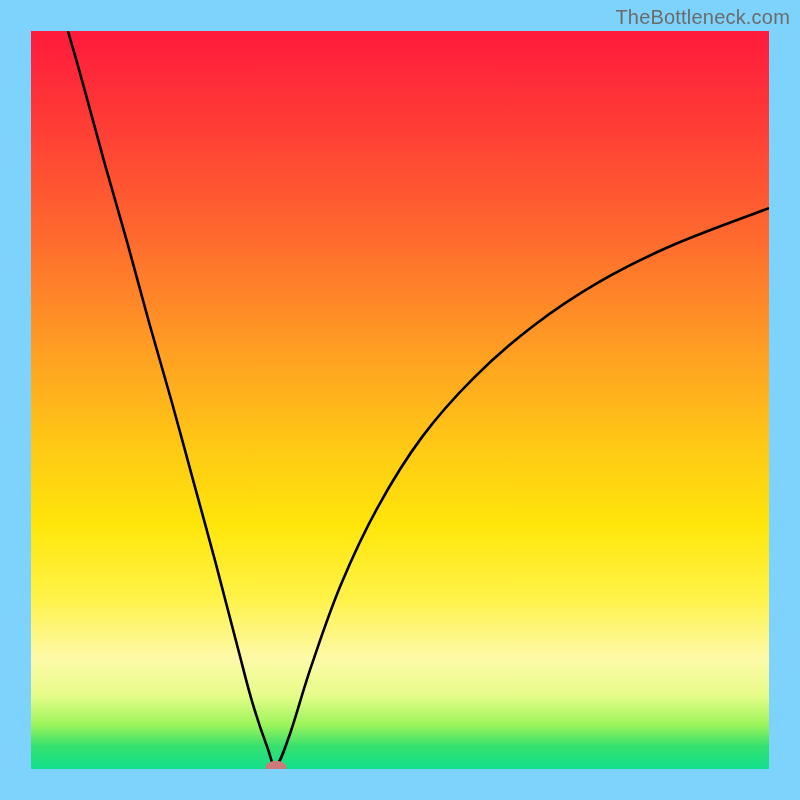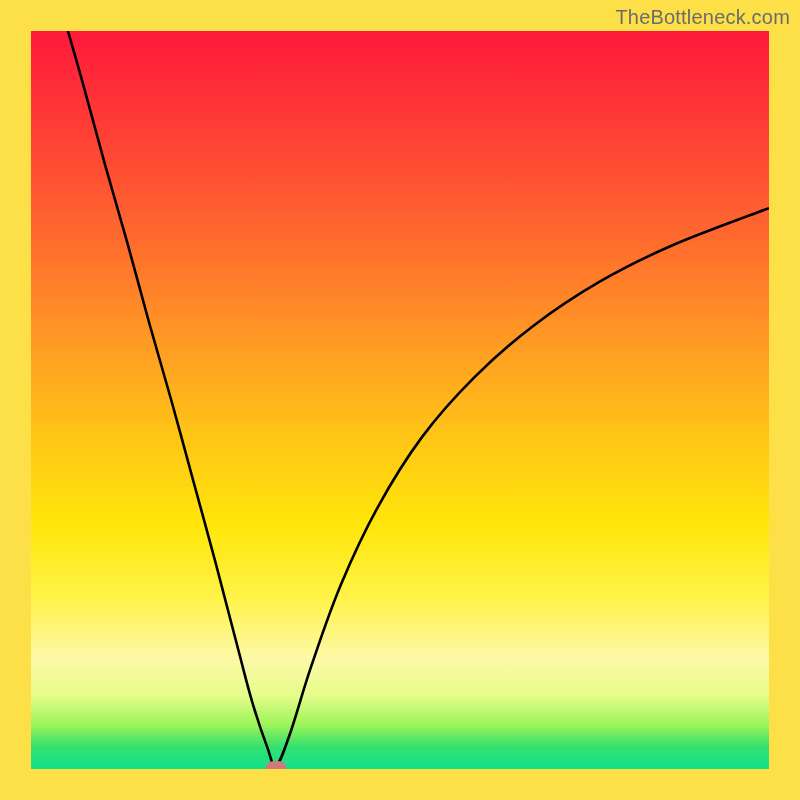--- a/index.html
+++ b/index.html
@@ -10,21 +10,21 @@
     background: #000;
     overflow: hidden;
     font-family: Arial, Helvetica, sans-serif;
   }
   .frame {
     position: absolute;
     left: 0;
     top: 0;
     width: 800px;
     height: 800px;
-    background: #fde047;
+    background: #7dd3fc;
   }
   .plot {
     position: absolute;
     left: 31px;
     top: 31px;
     width: 738px;
     height: 738px;
     
     background: linear-gradient(
       to bottom,

